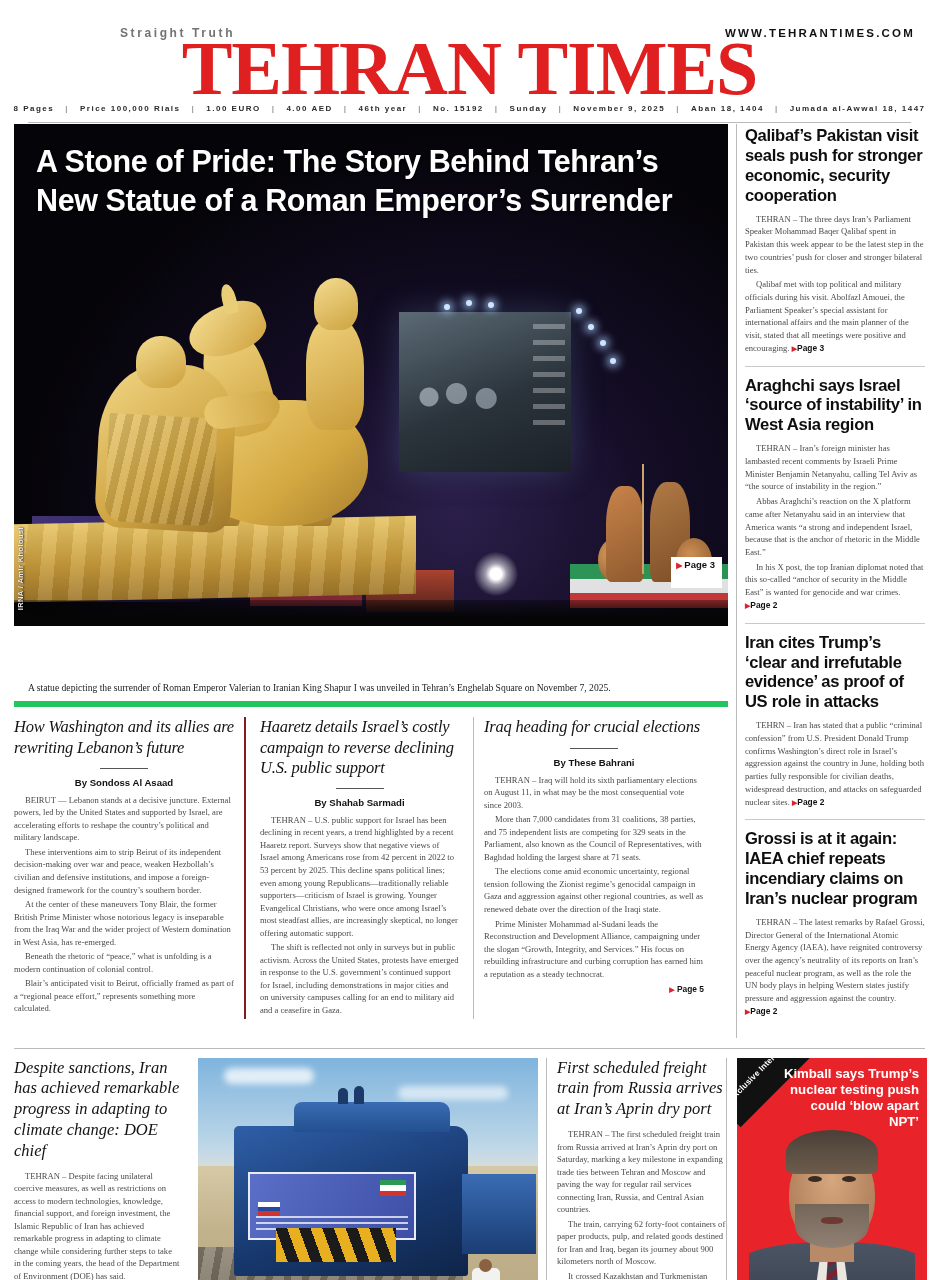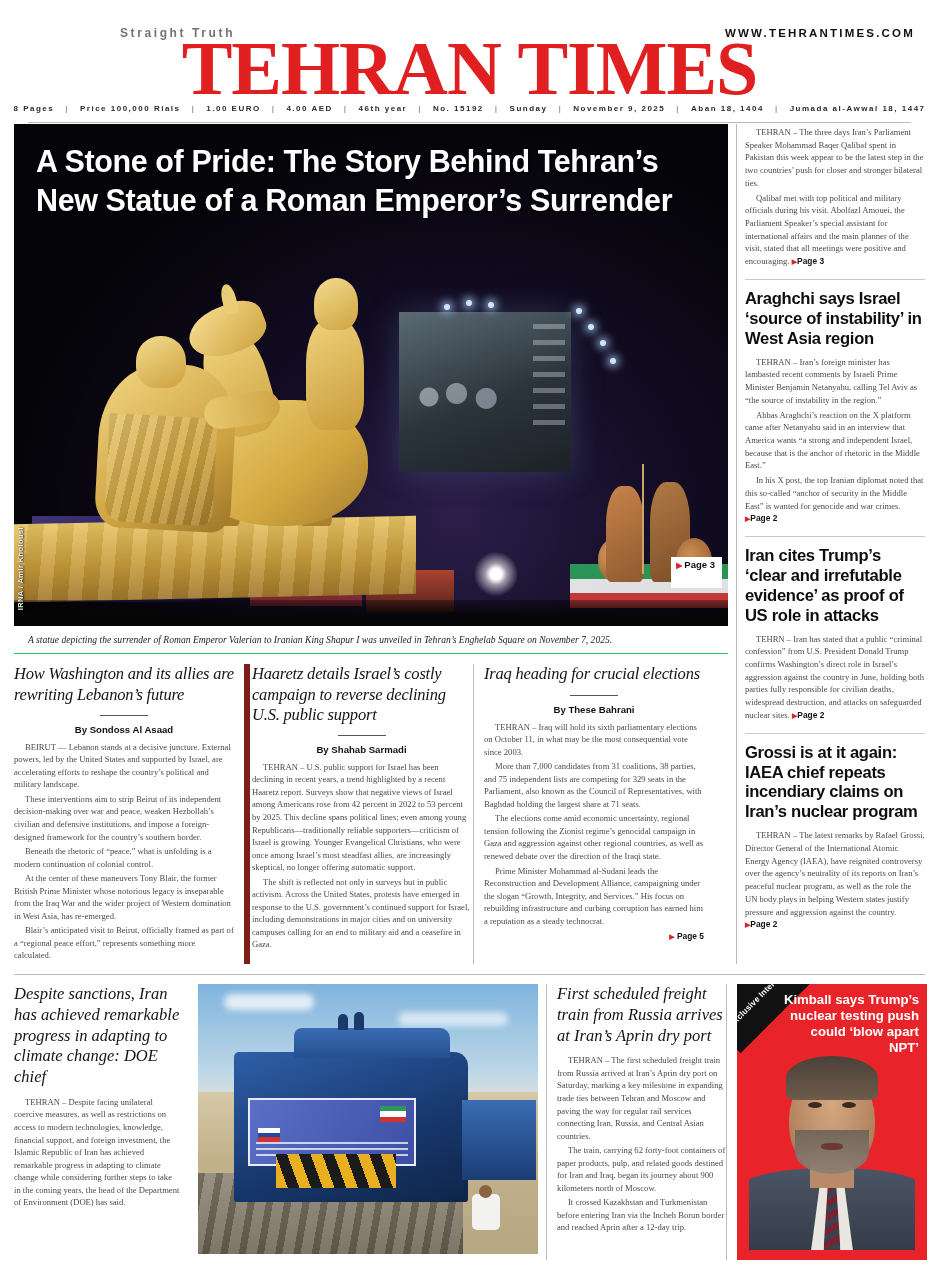--- a/index.html
+++ b/index.html
@@ -185,43 +185,44 @@
   }
   .page-ref-float {
     position:absolute; right:6px; bottom:38px; z-index:6;
     background:#fff; color:#111; font-size:9.5px; font-weight:700;
     padding:2px 7px 18px 5px;
   }
   .page-ref-float .tri { color:#d8232a; font-size:8px; margin-right:2px; }
 
   .hero-caption {
     width: 714px; padding: 7px 4px 7px 14px;
-    font-family: "Liberation Serif", serif; font-style: italic;
+    font-family: "Liberation Serif", serif; 
     font-size: 9.6px; color:#1c1c1c; line-height:1.4;
-    border-bottom: 1px solid #22c55e;
+    border-bottom: 6px solid #22c55e;
+    margin-top: 48px;
   }
 
   
   .right-col { padding-top: 2px; }
   .side-item { padding-bottom: 9px; margin-bottom: 9px; border-bottom: 1px solid #c9c9c9; }
   .side-item:last-child { border-bottom: none; }
   .side-head {
     font-weight: 800; font-size: 16.6px; line-height: 1.2; color:#0e0e0e;
     letter-spacing:-.3px; margin-bottom: 7px;
   }
   .side-body { font-family:"Liberation Serif", serif; font-size:8.6px; line-height:1.48; color:#4a4a4a; text-align:left; }
   .side-body p { text-indent: 11px; margin-bottom: 2px; }
   .pref { color:#111; font-weight:700; white-space:nowrap; font-family:"Liberation Sans",sans-serif; font-size:8.4px; }
   .pref .tri { color:#d8232a; font-size:7px; }
 
   
   .tri-block { display:flex; width: 714px; margin-top: 10px; }
   .tri-col { width: 230px; }
   .tri-col.c1 { padding-right: 10px; }
-  .tri-col.c2 { padding: 0 2px; border-left:6px solid #7f1d1d; border-right:1px solid #bbb; }
+  .tri-col.c2 { padding: 0 14px; border-left:2px solid #7f1d1d; border-right:1px solid #bbb; }
   .tri-col.c3 { padding-left: 10px; }
   .art-head {
     font-family:"Liberation Serif", serif; font-style: italic; font-weight:400;
     font-size: 16.5px; line-height:1.22; color:#141414; letter-spacing:-.2px;
   }
   .hr-short { width: 48px; height:1px; background:#555; margin: 10px auto 8px auto; }
   .byline { text-align:center; font-weight:700; font-size:9.6px; color:#111; margin-bottom:6px; }
   .art-body { font-family:"Liberation Serif", serif; font-size:8.6px; line-height:1.46; color:#4a4a4a; }
   .art-body p { text-indent: 11px; margin-bottom: 2px; }
   .pref-right { text-align:right; margin-top:3px; }
@@ -398,59 +399,60 @@
 
       <div class="tri-block">
 
         <div class="tri-col c1">
           <div class="art-head">How Washington and its allies are rewriting Lebanon’s future</div>
           <div class="hr-short"></div>
           <div class="byline">By Sondoss Al Asaad</div>
           <div class="art-body">
             <p>BEIRUT — Lebanon stands at a decisive juncture. External powers, led by the United States and supported by Israel, are accelerating efforts to reshape the country’s political and military landscape.</p>
             <p>These interventions aim to strip Beirut of its independent decision-making over war and peace, weaken Hezbollah’s civilian and defensive institutions, and impose a foreign-designed framework for the country’s southern border.</p>
+            <p>At the center of these maneuvers Tony Blair, the former British Prime Minister whose notorious legacy is inseparable from the Iraq War and the wider project of Western domination in West Asia, has re-emerged.</p>
             <p>Beneath the rhetoric of “peace,” what is unfolding is a modern continuation of colonial control.</p>
-            <p>At the center of these maneuvers Tony Blair, the former British Prime Minister whose notorious legacy is inseparable from the Iraq War and the wider project of Western domination in West Asia, has re-emerged.</p>
             <p>Blair’s anticipated visit to Beirut, officially framed as part of a “regional peace effort,” represents something more calculated.</p>
           </div>
         </div>
 
         <div class="tri-col c2">
           <div class="art-head">Haaretz details Israel’s costly campaign to reverse declining U.S. public support</div>
           <div class="hr-short"></div>
           <div class="byline">By Shahab Sarmadi</div>
           <div class="art-body">
             <p>TEHRAN – U.S. public support for Israel has been declining in recent years, a trend highlighted by a recent Haaretz report. Surveys show that negative views of Israel among Americans rose from 42 percent in 2022 to 53 percent by 2025. This decline spans political lines; even among young Republicans—traditionally reliable supporters—criticism of Israel is growing. Younger Evangelical Christians, who were once among Israel’s most steadfast allies, are increasingly skeptical, no longer offering automatic support.</p>
             <p>The shift is reflected not only in surveys but in public activism. Across the United States, protests have emerged in response to the U.S. government’s continued support for Israel, including demonstrations in major cities and on university campuses calling for an end to military aid and a ceasefire in Gaza.</p>
           </div>
         </div>
 
         <div class="tri-col c3">
           <div class="art-head">Iraq heading for crucial elections</div>
           <div class="hr-short"></div>
           <div class="byline">By These Bahrani</div>
           <div class="art-body">
-            <p>TEHRAN – Iraq will hold its sixth parliamentary elections on October 11, in what may be the most consequential vote since 2003.</p>
+            <p>TEHRAN – Iraq will hold its sixth parliamentary elections on August 11, in what may be the most consequential vote since 2003.</p>
             <p>More than 7,000 candidates from 31 coalitions, 38 parties, and 75 independent lists are competing for 329 seats in the Parliament, also known as the Council of Representatives, with Baghdad holding the largest share at 71 seats.</p>
             <p>The elections come amid economic uncertainty, regional tension following the Zionist regime’s genocidal campaign in Gaza and aggression against other regional countries, as well as renewed debate over the direction of the Iraqi state.</p>
             <p>Prime Minister Mohammad al-Sudani leads the Reconstruction and Development Alliance, campaigning under the slogan “Growth, Integrity, and Services.” His focus on rebuilding infrastructure and curbing corruption has earned him a reputation as a steady technocrat.</p>
             <div class="pref-right">
               <span class="pref"><span class="tri">▶</span> <span>Page 5</span></span>
             </div>
           </div>
         </div>
       </div>
 
     </div>
 
     <div class="vrule"></div>
 
     <div class="right-col">
 
       <div class="side-item">
+        <div class="side-head">Qalibaf’s Pakistan visit seals push for stronger economic, security cooperation</div>
         <div class="side-body">
           <p>TEHRAN – The three days Iran’s Parliament Speaker Mohammad Baqer Qalibaf spent in Pakistan this week appear to be the latest step in the two countries’ push for closer and stronger bilateral ties.</p>
           <p><span>Qalibaf met with top political and military officials during his visit. Abolfazl Amouei, the Parliament Speaker’s special assistant for international affairs and the main planner of the visit, stated that all meetings were positive and encouraging.</span>
             <span class="pref"><span class="tri">▶</span><span>Page 3</span></span>
           </p>
         </div>
       </div>
 
       <div class="side-item">
         <div class="side-head">Araghchi says Israel ‘source of instability’ in West Asia region</div>

